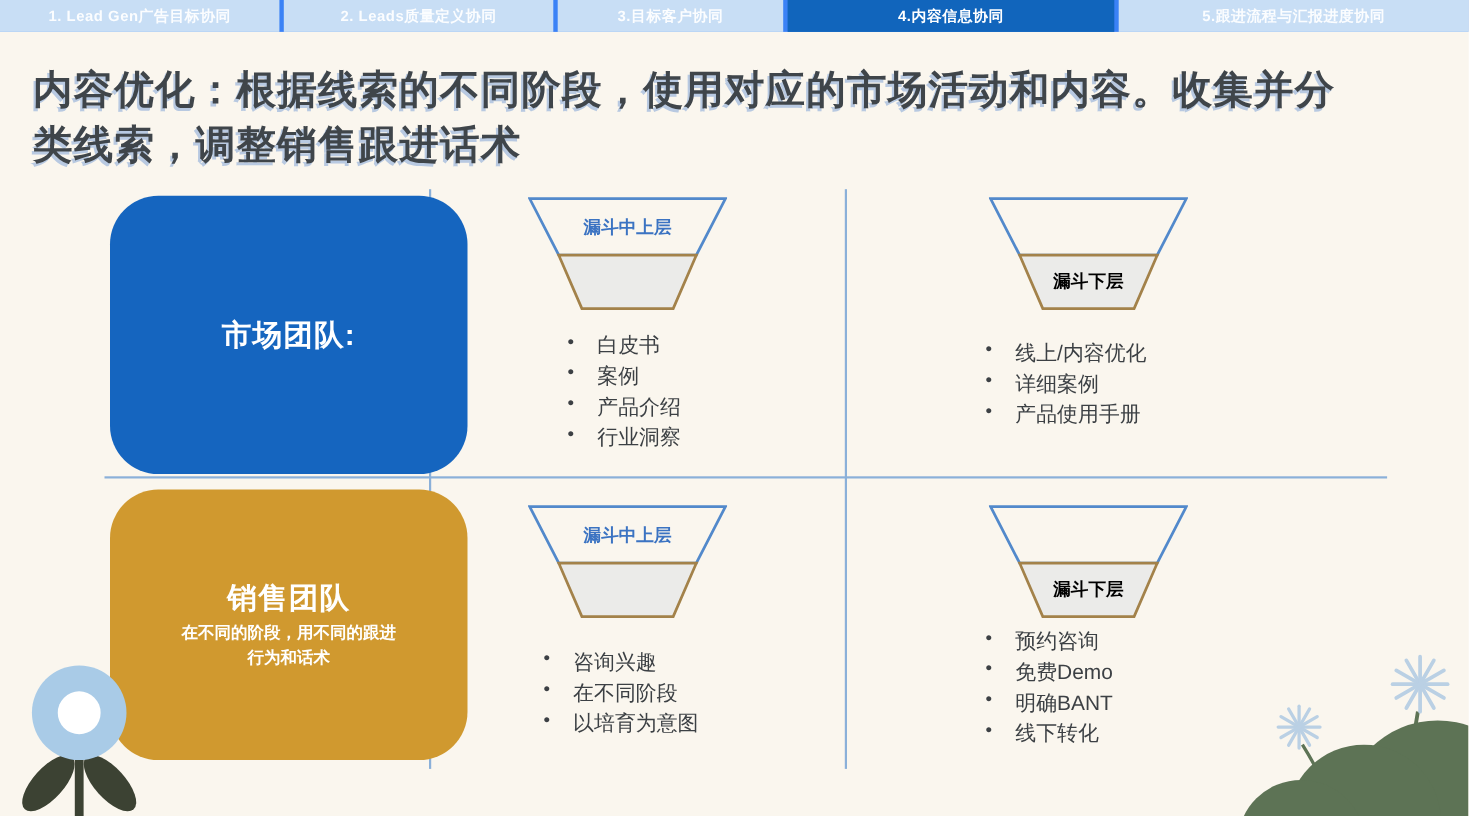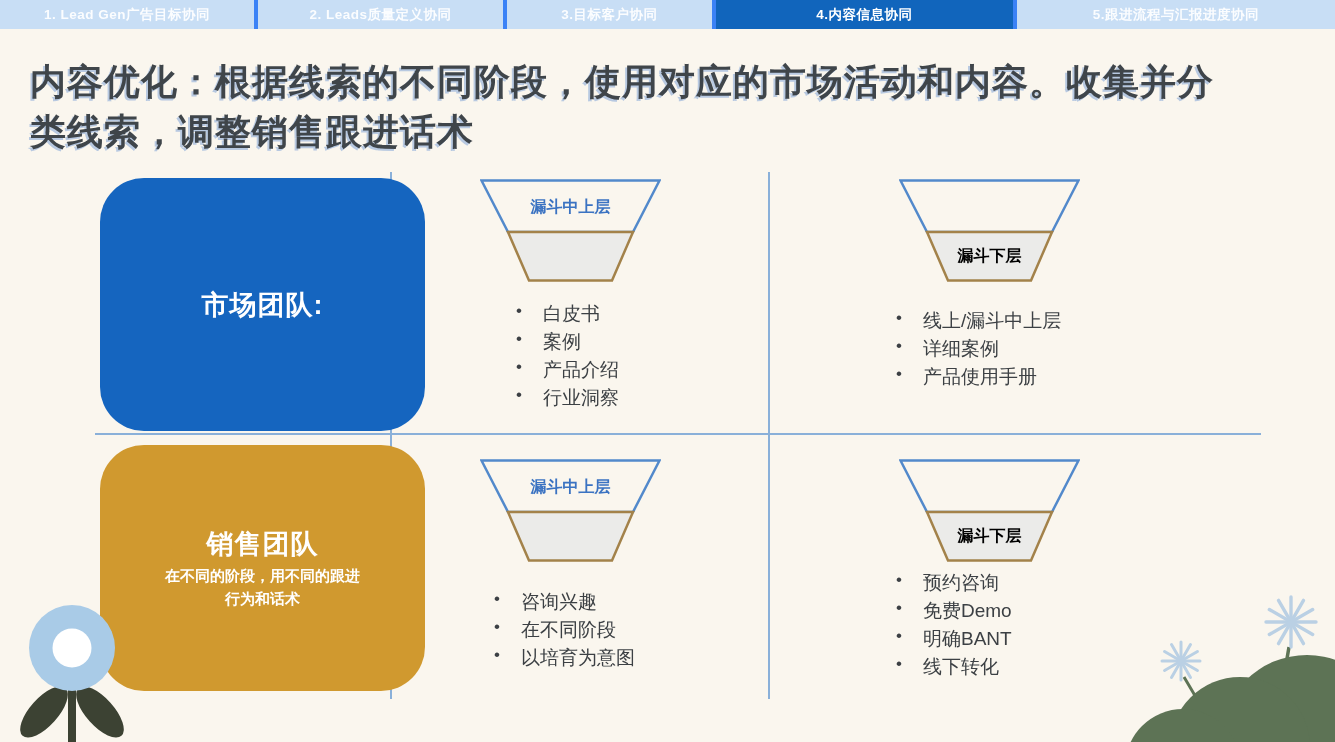--- a/index.html
+++ b/index.html
@@ -126,21 +126,21 @@
       </li>
     <li>
         <span class="dot">•</span>
         <span>行业洞察</span>
       </li>
   </ul>
 
   <ul class="bullets" style="left:896px;top:308px">
     <li>
         <span class="dot">•</span>
-        <span>线上/漏斗中上层</span>
+        <span>线上/内容优化</span>
       </li>
     <li>
         <span class="dot">•</span>
         <span>详细案例</span>
       </li>
     <li>
         <span class="dot">•</span>
         <span>产品使用手册</span>
       </li>
   </ul>

